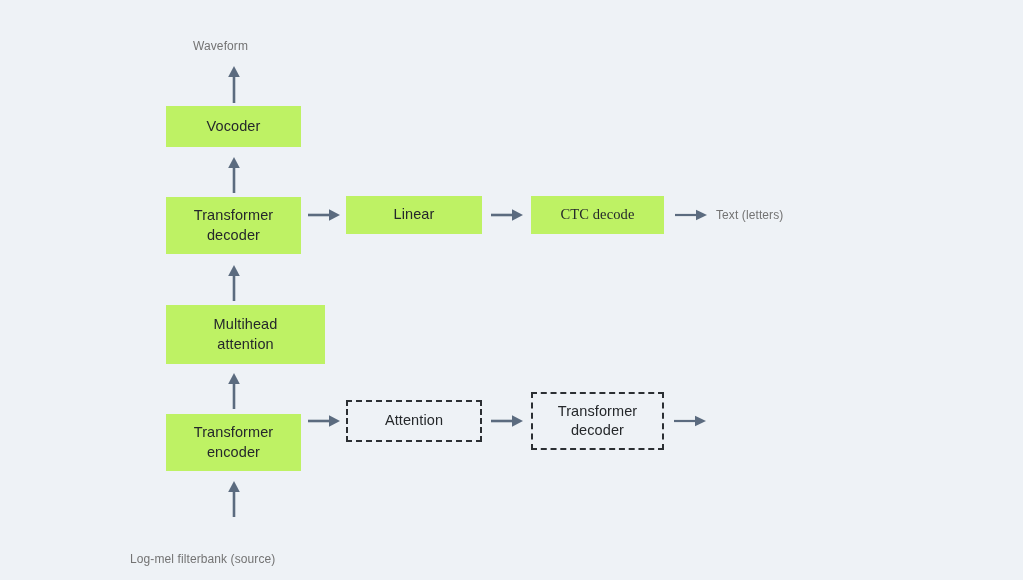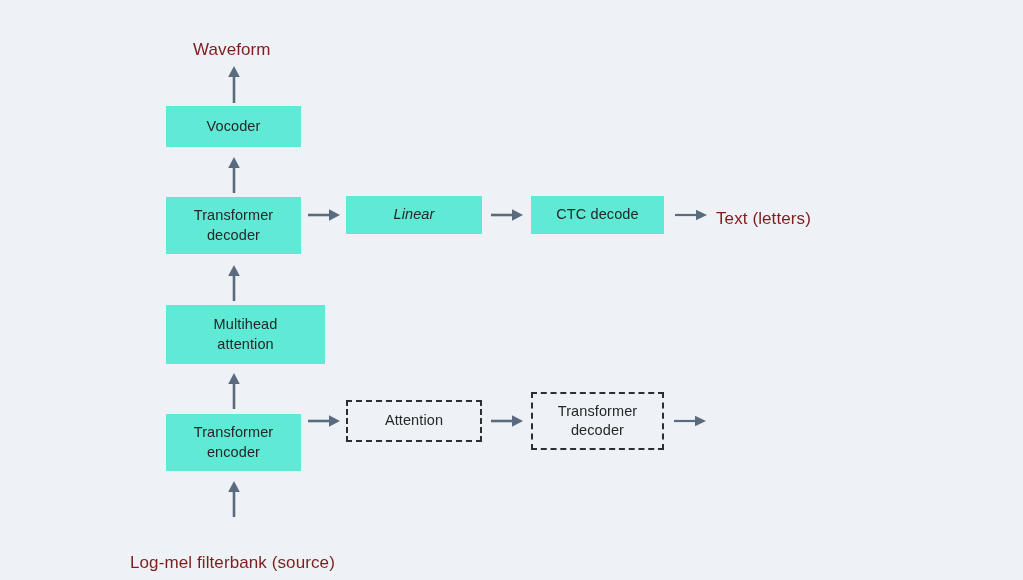--- a/index.html
+++ b/index.html
@@ -16,41 +16,41 @@
   #canvas {
     position: relative;
     width: 1023px;
     height: 580px;
     background: #eef2f6;
   }
 
   
   .node {
     position: absolute;
-    background: #5eead4;
+    background: #bef264;
     color: #25282b;
     display: flex;
     align-items: center;
     justify-content: center;
     text-align: center;
     font-size: 14.5px;
     line-height: 1.32;
     letter-spacing: 0.1px;
     box-sizing: border-box;
   }
   .node.dashed {
     background: transparent;
     border: 2.2px dashed #2b2f33;
   }
 
   
   .label {
     position: absolute;
-    color: #7f1d1d;
-    font-size: 17px;
+    color: #737373;
+    font-size: 12px;
     line-height: 1.3;
     letter-spacing: 0.1px;
     white-space: nowrap;
   }
 
   
   .arrow {
     position: absolute;
   }
   .arrow svg {
@@ -75,23 +75,23 @@
 
   <div class="node" style="left:166px; top:197px; width:135px; height:57px; white-space:pre-line;">Transformer
 decoder</div>
 
   <div class="node" style="left:166px; top:305px; width:159px; height:59px; white-space:pre-line;">Multihead
 attention</div>
 
   <div class="node" style="left:166px; top:414px; width:135px; height:57px; white-space:pre-line;">Transformer
 encoder</div>
 
-  <div class="node" style="left:346px; top:196px; width:136px; height:38px;font-style:italic;">Linear</div>
+  <div class="node" style="left:346px; top:196px; width:136px; height:38px;">Linear</div>
 
-  <div class="node" style="left:531px; top:196px; width:133px; height:38px;">CTC decode</div>
+  <div class="node" style="left:531px; top:196px; width:133px; height:38px;font-family:Liberation Serif, serif;">CTC decode</div>
 
   <div class="node dashed" style="left:346px; top:400px; width:136px; height:42px;">Attention</div>
 
   <div class="node dashed" style="left:531px; top:392px; width:133px; height:58px; white-space:pre-line;">Transformer
 decoder</div>
 
   <div class="arrow" style="left:224px; top:65px;">
     <svg width="20" height="40" viewBox="0 0 20 40">
       <line x1="10" y1="38" x2="10" y2="10" stroke="#5b6b7f" stroke-width="2.6"></line>
       <polygon points="10,1 4.2,12 15.8,12" fill="#5b6b7f"></polygon>

